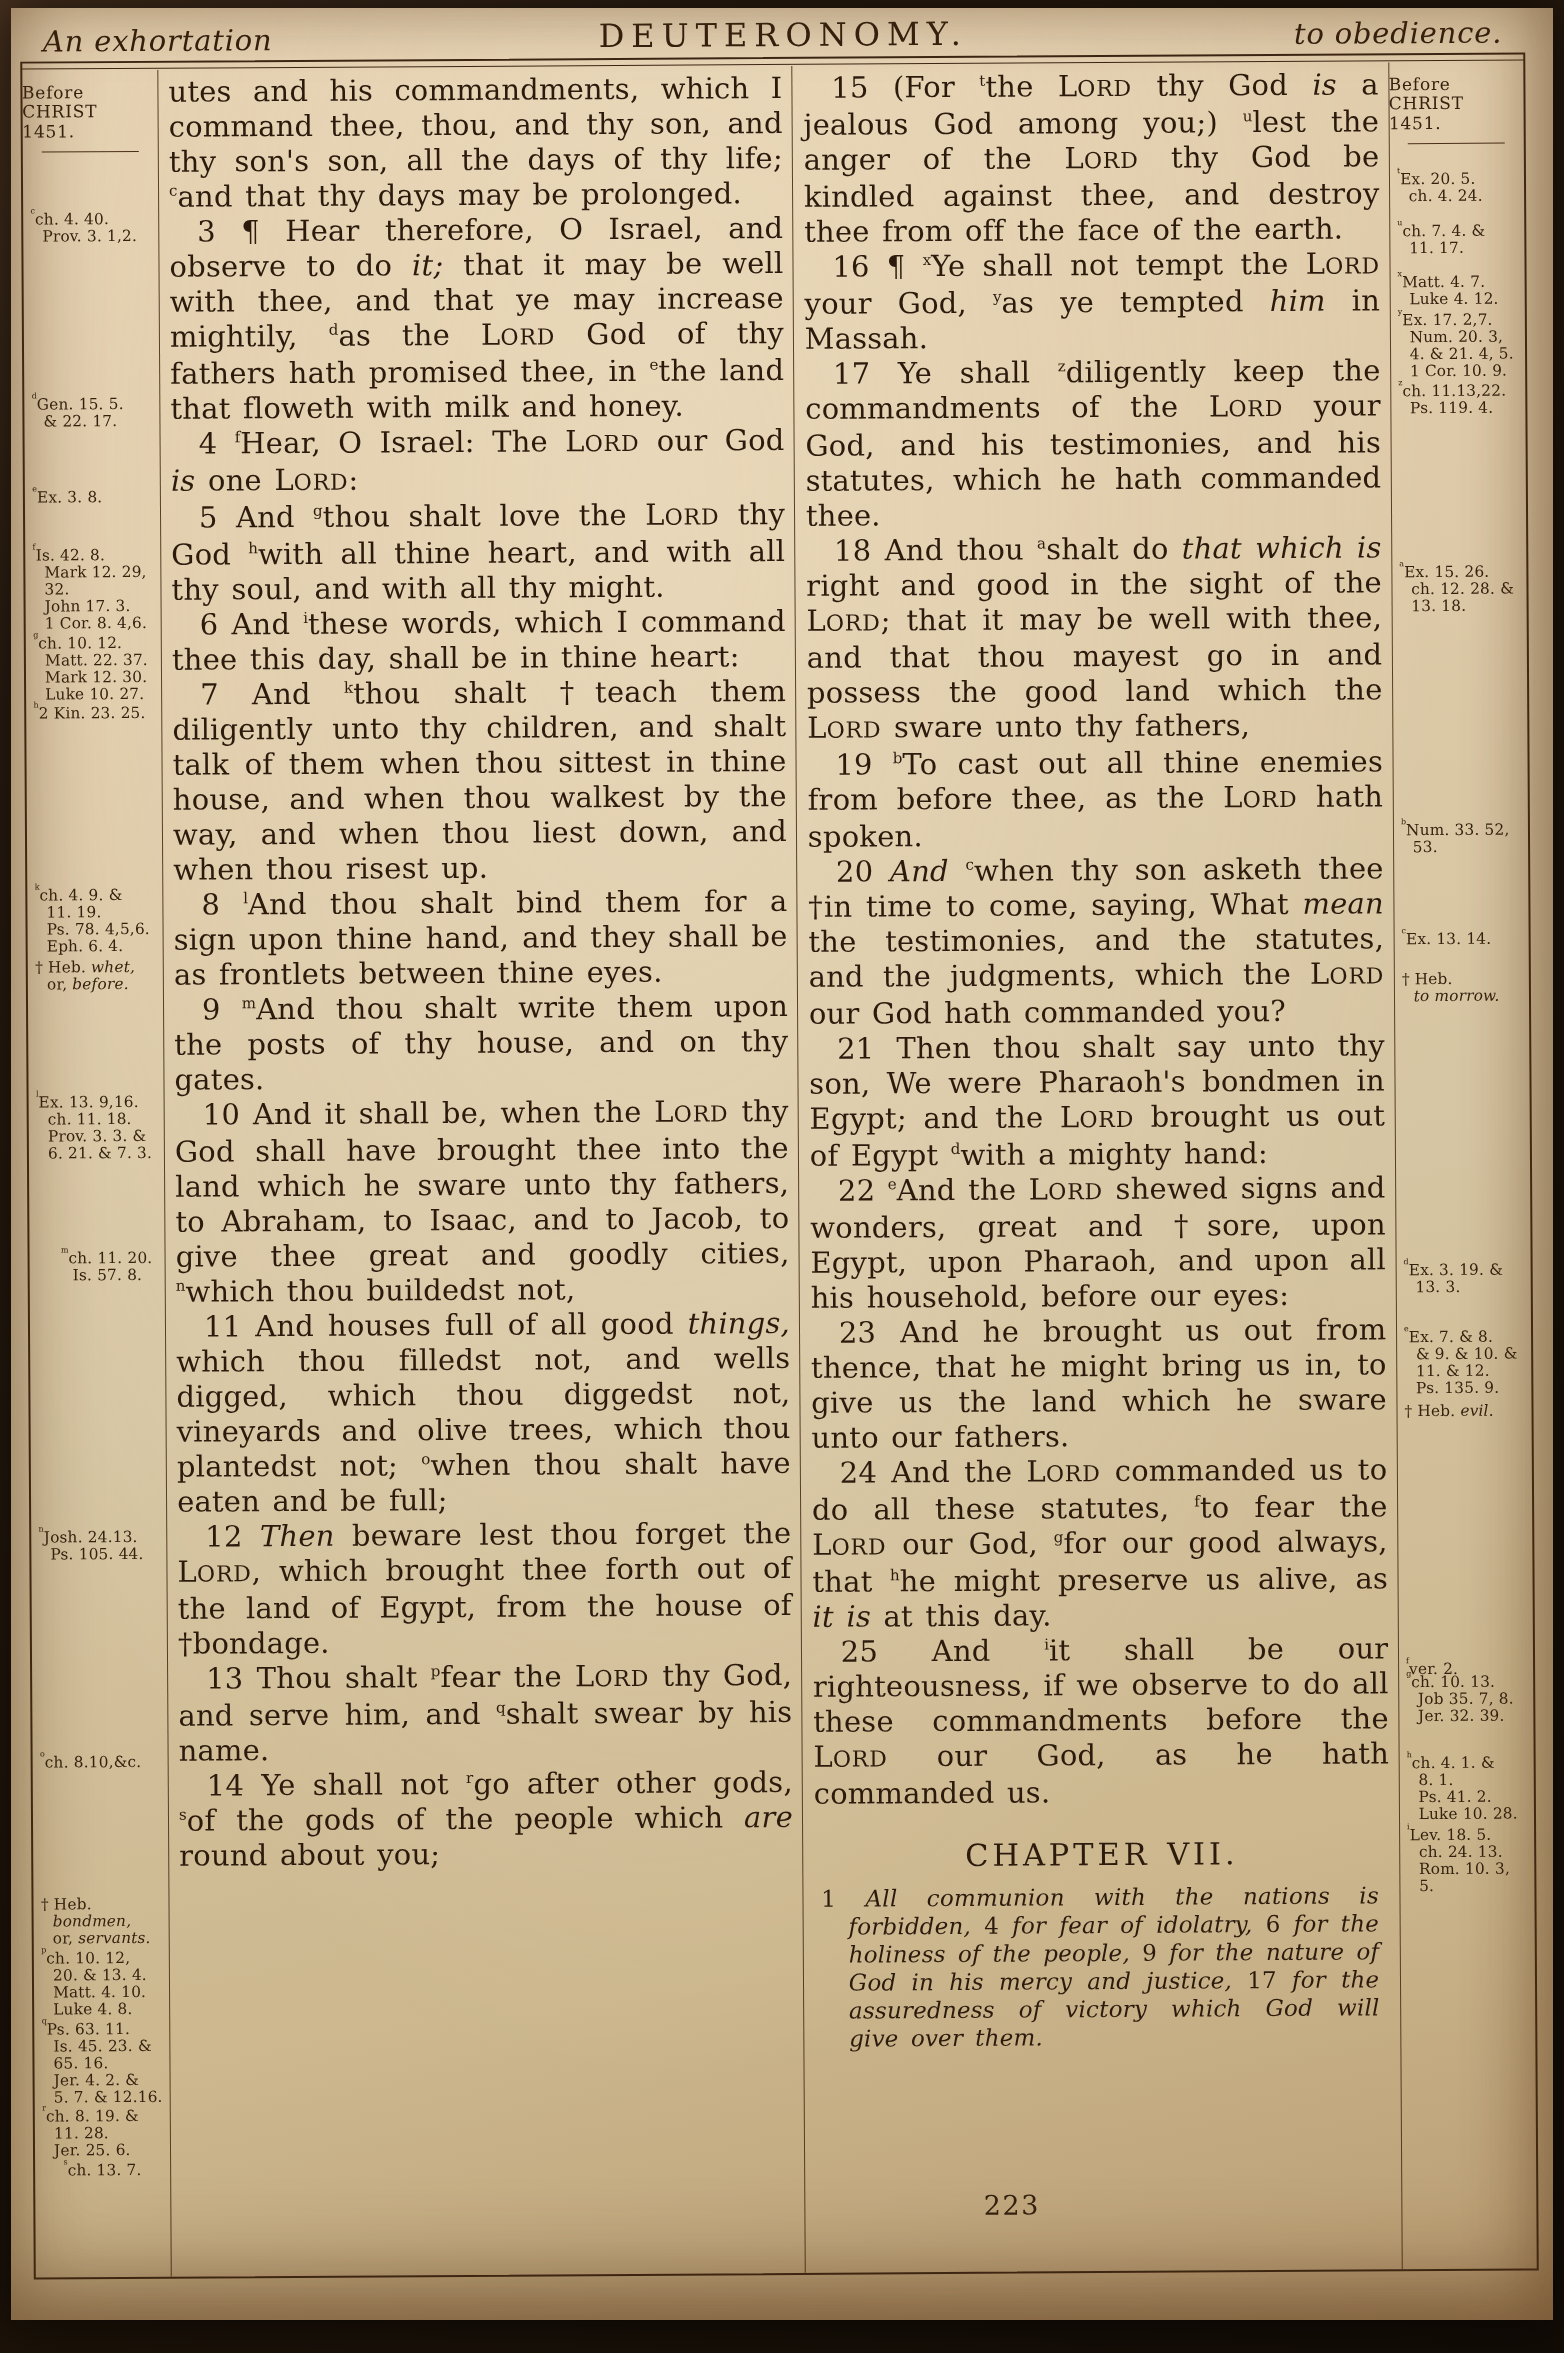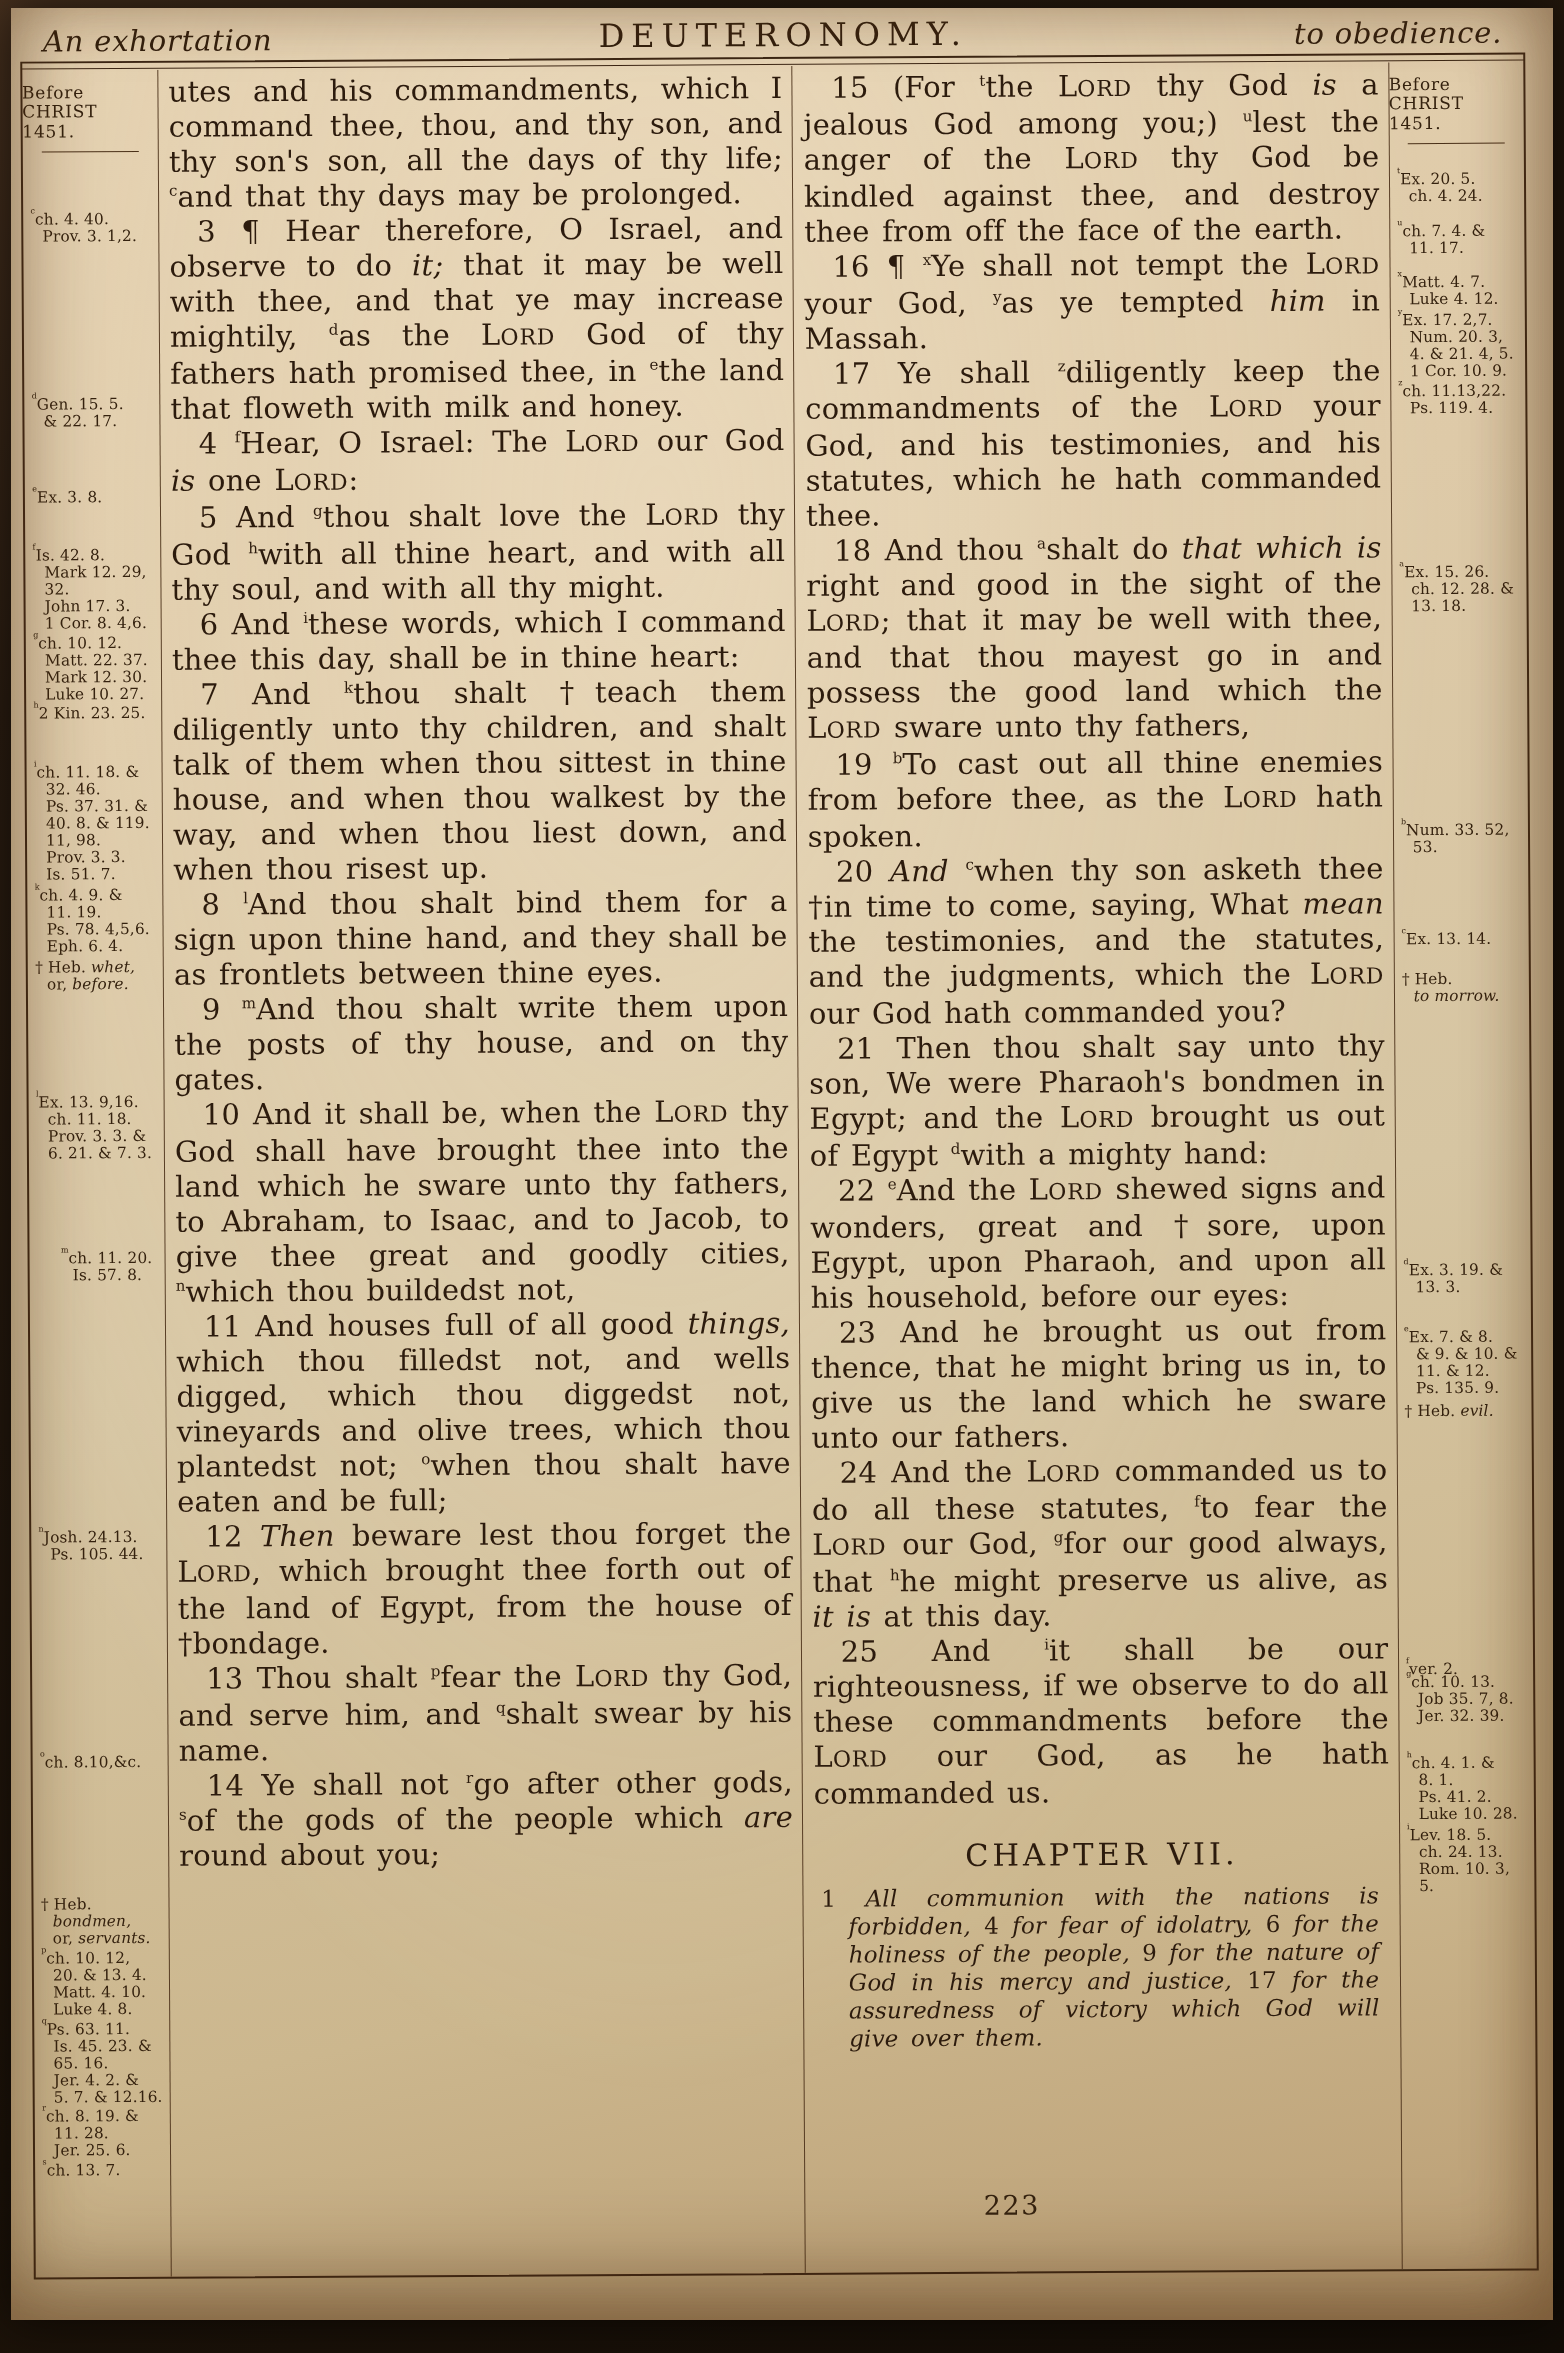--- a/index.html
+++ b/index.html
@@ -88,32 +88,31 @@
       <div class="cols">
         <div class="margin-col" id="margin-left">
             <div class="bc-head">Before<br>CHRIST<br>1451.</div>
             <div class="bc-rule"></div>
             <div class="note" style="top: 141px;"><sup class="ref">c</sup>ch. 4. 40.<br>Prov. 3. 1,2.</div>
             <div class="note" style="top: 326px;"><sup class="ref">d</sup>Gen. 15. 5.<br>&amp; 22. 17.</div>
             <div class="note" style="top: 379px; margin-top: 40px;"><sup class="ref">e</sup>Ex. 3. 8.</div>
             <div class="note" style="top: 477px;"><sup class="ref">f</sup>Is. 42. 8.<br>Mark 12. 29,<br>32.<br>John 17. 3.<br>1 Cor. 8. 4,6.</div>
             <div class="note" style="top: 565px;"><sup class="ref">g</sup>ch. 10. 12.<br>Matt. 22. 37.<br>Mark 12. 30.<br>Luke 10. 27.</div>
             <div class="note" style="top: 635px;"><sup class="ref">h</sup>2 Kin. 23. 25.</div>
-            <div class="note" style="top: 694px;"><sup class="ref">i</sup>ch. 11. 18. &amp;<br>32. 46.<br>Ps. 37. 31. &amp;<br>40. 8. &amp; 119.<br>11, 98.<br>Prov. 3. 3.<br>Is. 51. 7.</div>
             <div class="note" style="top: 817px;"><sup class="ref">k</sup>ch. 4. 9. &amp;<br>11. 19.<br>Ps. 78. 4,5,6.<br>Eph. 6. 4.</div>
             <div class="note" style="top: 889px;">† Heb. <i>whet,</i><br>or, <i>before.</i></div>
             <div class="note" style="top: 1024px;"><sup class="ref">l</sup>Ex. 13. 9,16.<br>ch. 11. 18.<br>Prov. 3. 3. &amp;<br>6. 21. &amp; 7. 3.</div>
             <div class="note" style="top: 1180px; margin-left: 24px;"><sup class="ref">m</sup>ch. 11. 20.<br>Is. 57. 8.</div>
             <div class="note" style="top: 1459px;"><sup class="ref">n</sup>Josh. 24.13.<br>Ps. 105. 44.</div>
             <div class="note" style="top: 1684px;"><sup class="ref">o</sup>ch. 8.10,&amp;c.</div>
             <div class="note" style="top: 1826px;">† Heb.<br><i>bondmen,</i><br>or, <i>servants.</i></div>
             <div class="note" style="top: 1880px;"><sup class="ref">p</sup>ch. 10. 12,<br>20. &amp; 13. 4.<br>Matt. 4. 10.<br>Luke 4. 8.</div>
             <div class="note" style="top: 1951px;"><sup class="ref">q</sup>Ps. 63. 11.<br>Is. 45. 23. &amp;<br>65. 16.<br>Jer. 4. 2. &amp;<br>5. 7. &amp; 12.16.</div>
             <div class="note" style="top: 2038px;"><sup class="ref">r</sup>ch. 8. 19. &amp;<br>11. 28.<br>Jer. 25. 6.</div>
-            <div class="note" style="top: 2092px;"><sup class="ref">s</sup>ch. 13. 7.</div>
+            <div class="note" style="top: 2092px; margin-left: 21px;"><sup class="ref">s</sup>ch. 13. 7.</div>
           </div>
         <div class="vrule"></div>
         <div class="text-col" id="col1">
             <p class="verse cont">utes and his commandments, which I command thee, thou, and thy son, and thy son's son, all the days of thy life; <sup class="ref">c</sup>and that thy days may be prolonged.</p>
             <p class="verse">3 ¶ Hear therefore, O Israel, and observe to do <i>it;</i> that it may be well with thee, and that ye may increase mightily, <sup class="ref">d</sup>as the L<span class="sc">ORD</span> God of thy fathers hath promised thee, in <sup class="ref">e</sup>the land that floweth with milk and honey.</p>
             <p class="verse">4 <sup class="ref">f</sup>Hear, O Israel: The L<span class="sc">ORD</span> our God <i>is</i> one L<span class="sc">ORD</span>:</p>
             <p class="verse">5 And <sup class="ref">g</sup>thou shalt love the L<span class="sc">ORD</span> thy God <sup class="ref">h</sup>with all thine heart, and with all thy soul, and with all thy might.</p>
             <p class="verse">6 And <sup class="ref">i</sup>these words, which I command thee this day, shall be in thine heart:</p>
             <p class="verse">7 And <sup class="ref">k</sup>thou shalt †teach them diligently unto thy children, and shalt talk of them when thou sittest in thine house, and when thou walkest by the way, and when thou liest down, and when thou risest up.</p>
             <p class="verse">8 <sup class="ref">l</sup>And thou shalt bind them for a sign upon thine hand, and they shall be as frontlets between thine eyes.</p>

